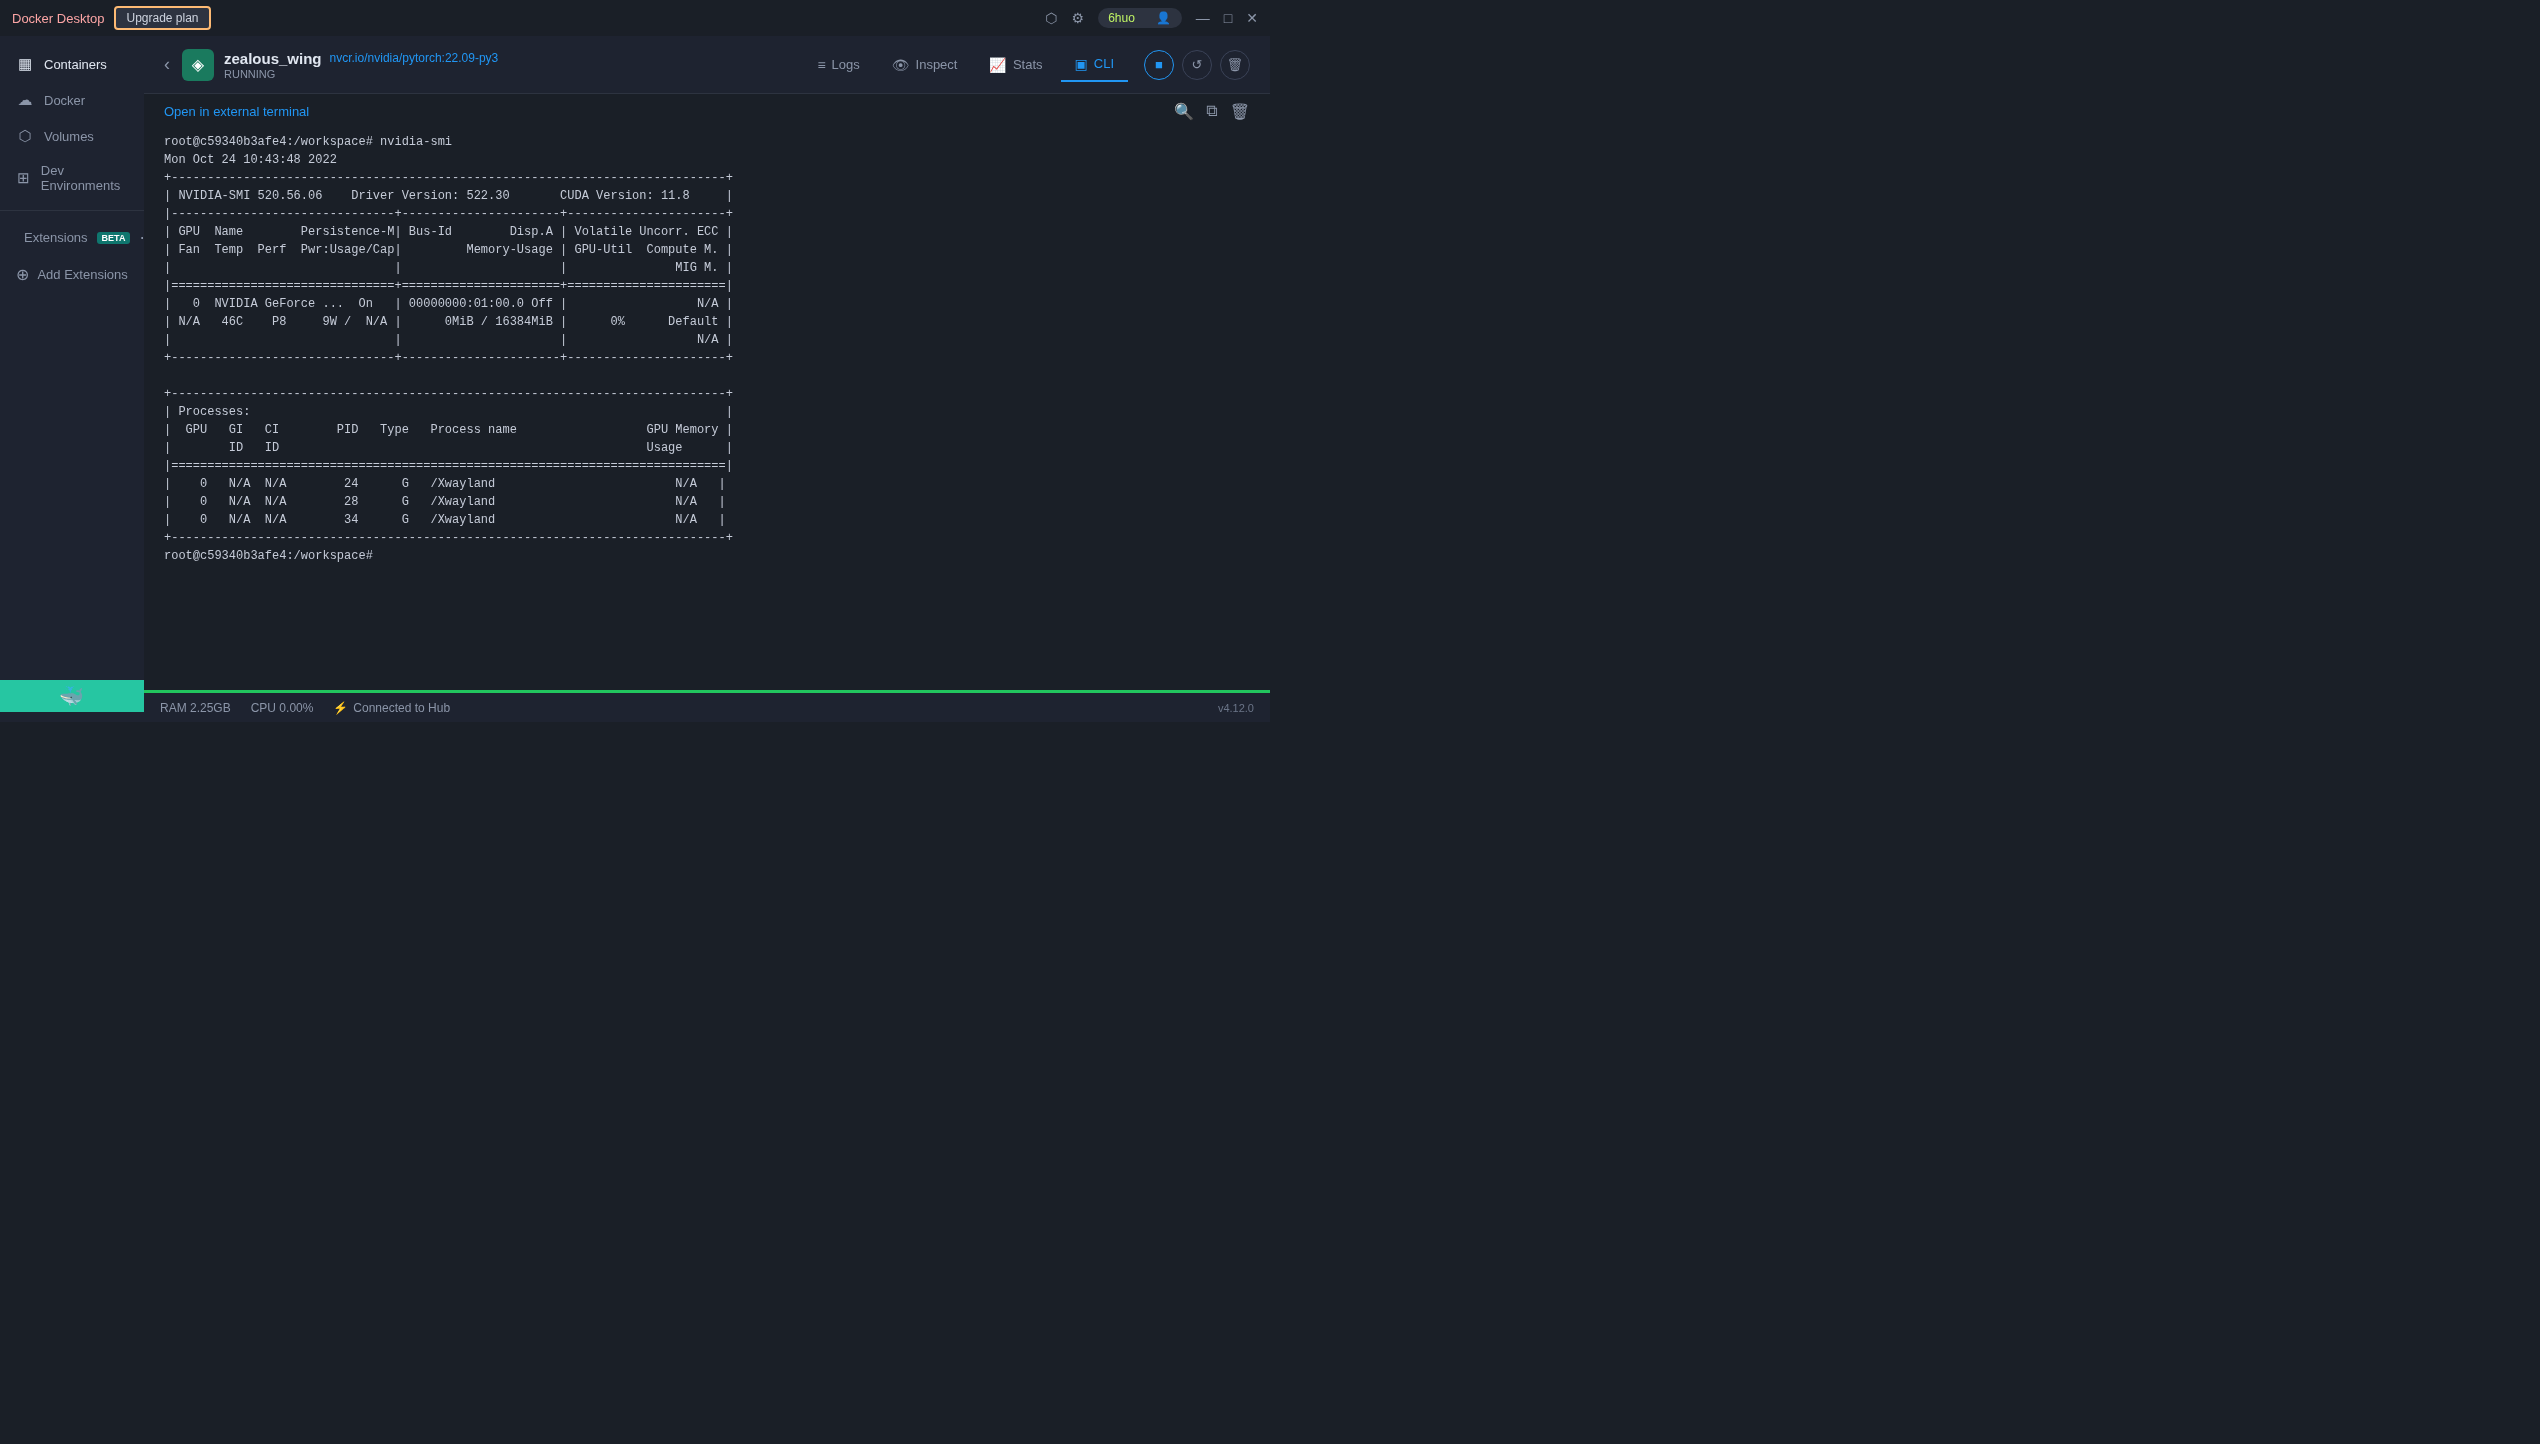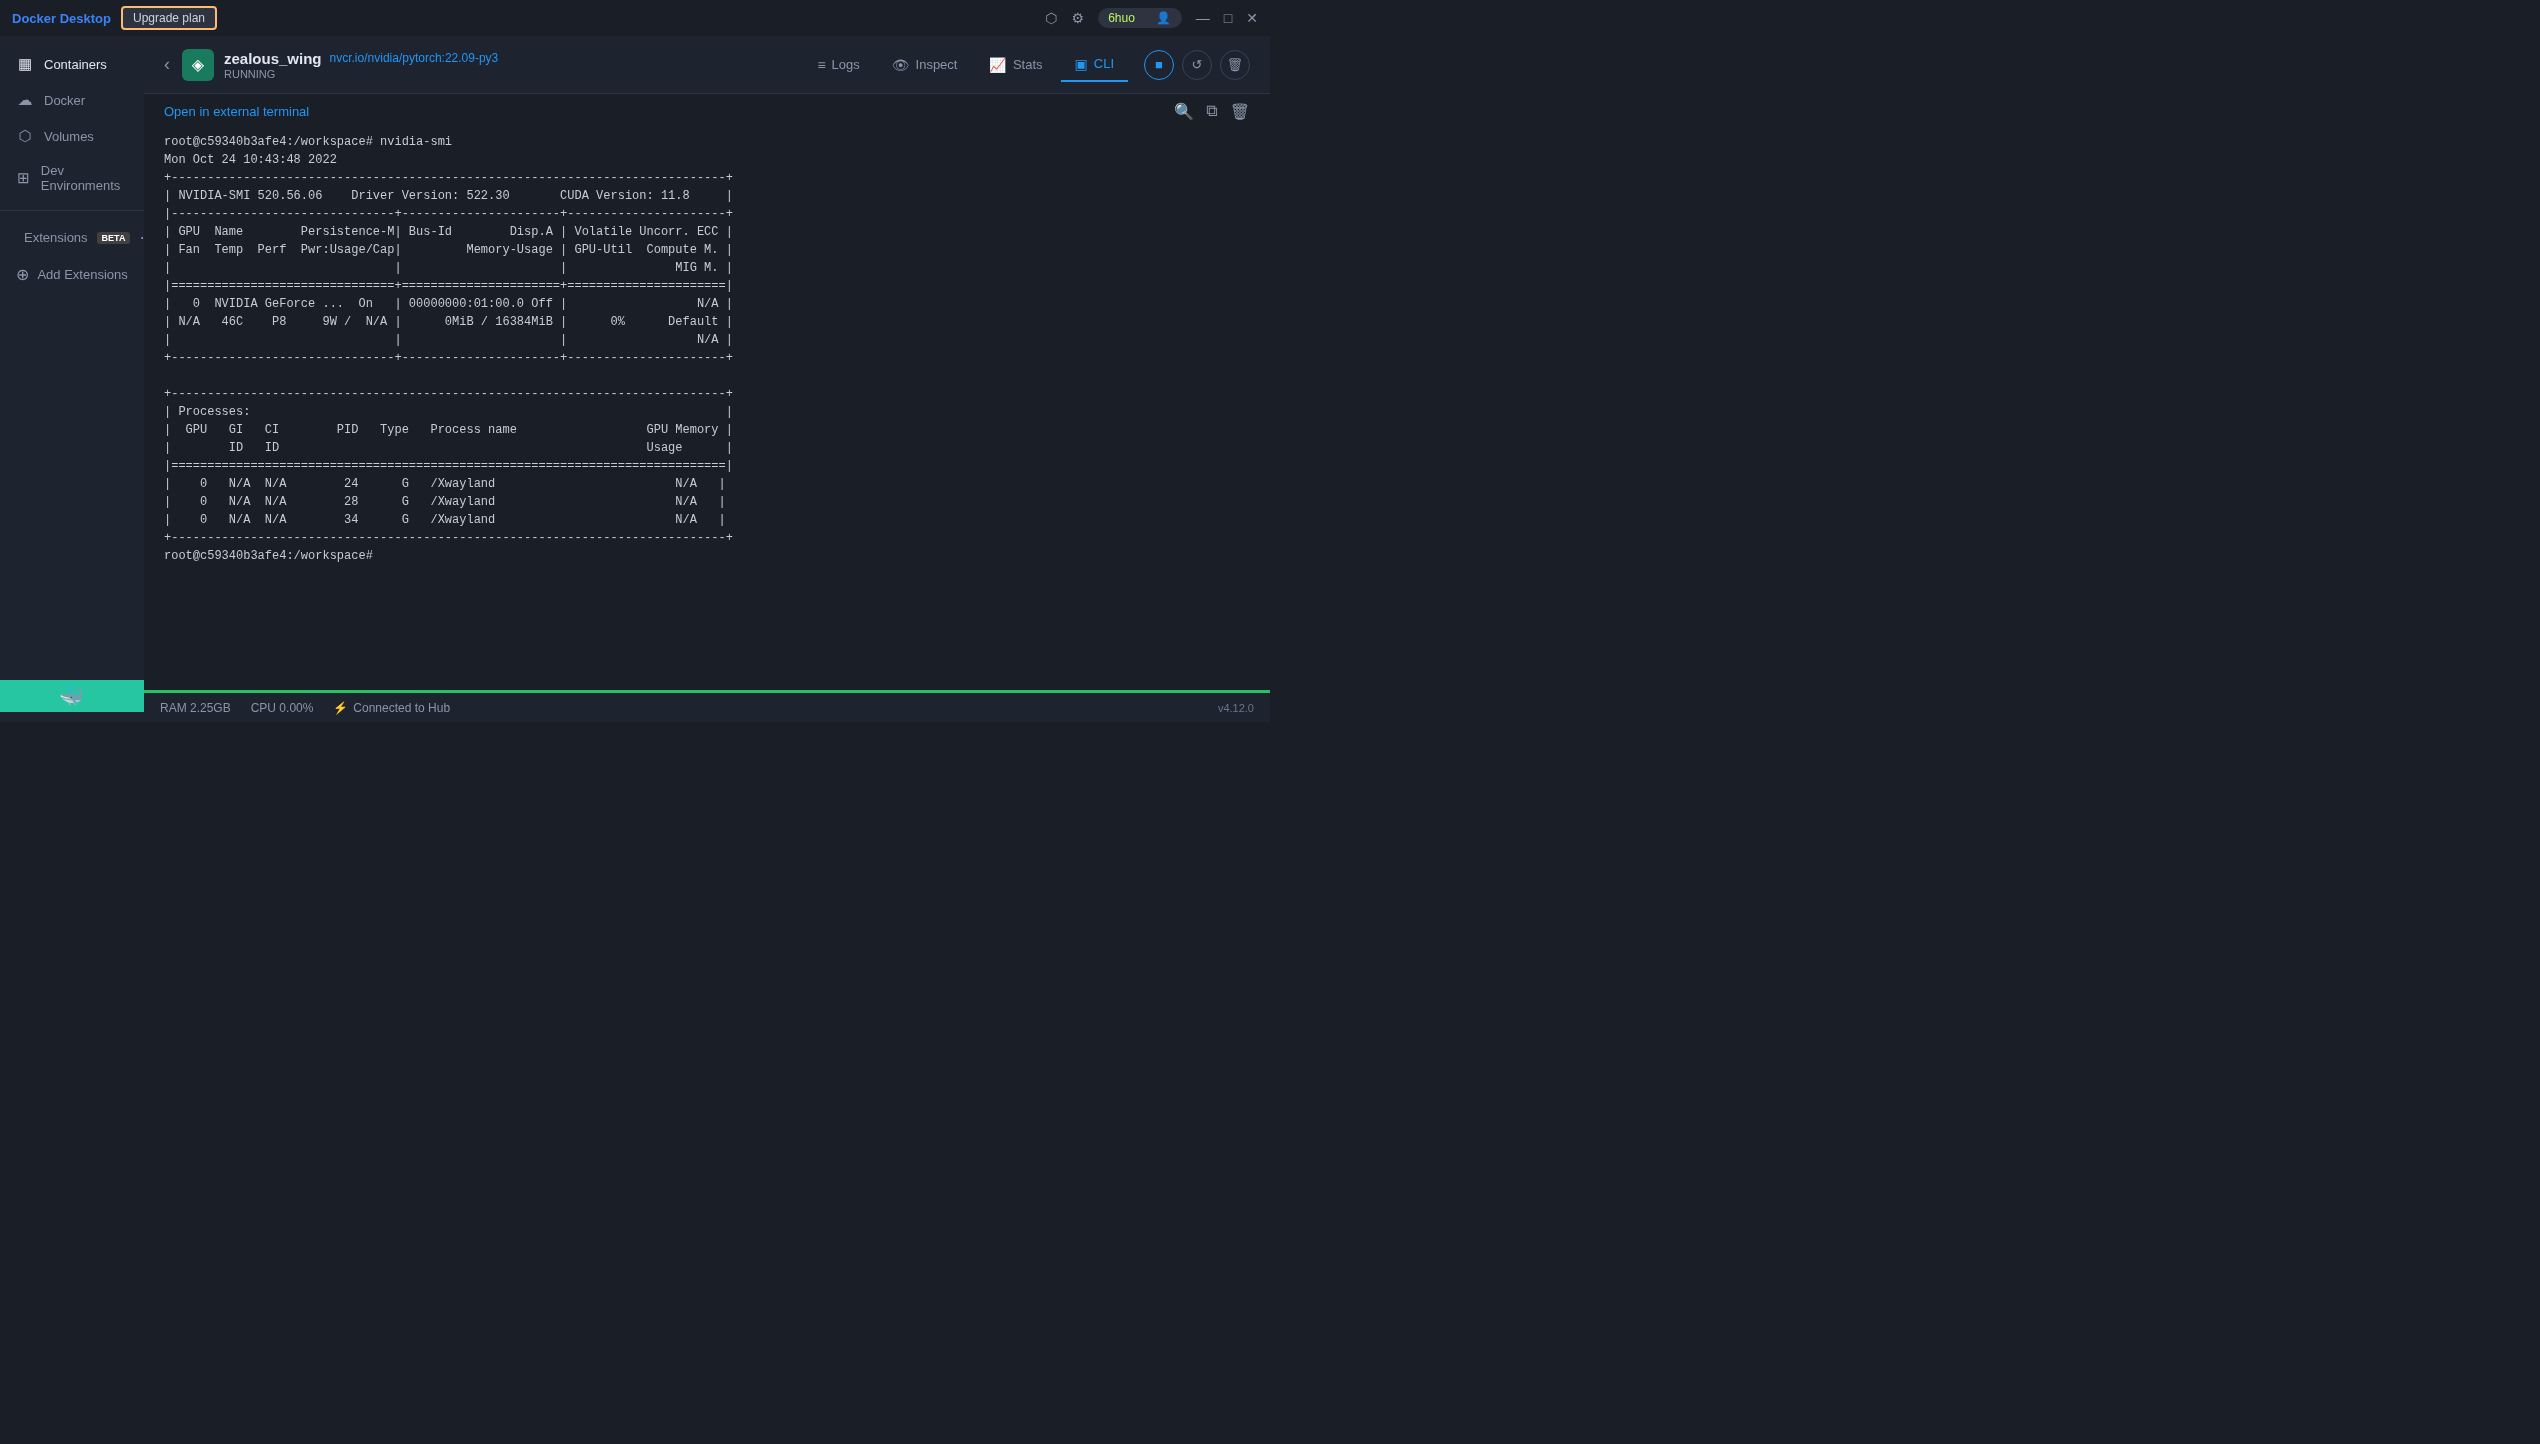--- a/index.html
+++ b/index.html
@@ -25,22 +25,22 @@
       justify-content: space-between;
       flex-shrink: 0;
     }
     .titlebar-left {
       display: flex;
       align-items: center;
       gap: 10px;
     }
     .app-name {
       font-size: 13px;
-      font-weight: 700;
-      color: #3b82f6;
+      font-weight: 400;
+      color: #fca5a5;
     }
     .upgrade-btn {
       background: #2d3340;
       border: 2px solid #fdba74;
       border-radius: 4px;
       color: #cdd3de;
       padding: 3px 10px;
       font-size: 12px;
       cursor: pointer;
     }
@@ -117,21 +117,21 @@
       align-items: center;
       padding: 9px 24px;
       gap: 9px;
       cursor: pointer;
     }
     .extensions-label {
       color: #8b95a8;
       font-size: 13px;
     }
     .beta-badge {
-      background: #404040;
+      background: #0f766e;
       color: #fff;
       font-size: 9px;
       padding: 1px 5px;
       border-radius: 3px;
       font-weight: 600;
     }
     .extensions-menu {
       margin-left: auto;
       color: #8b95a8;
       font-size: 16px;

